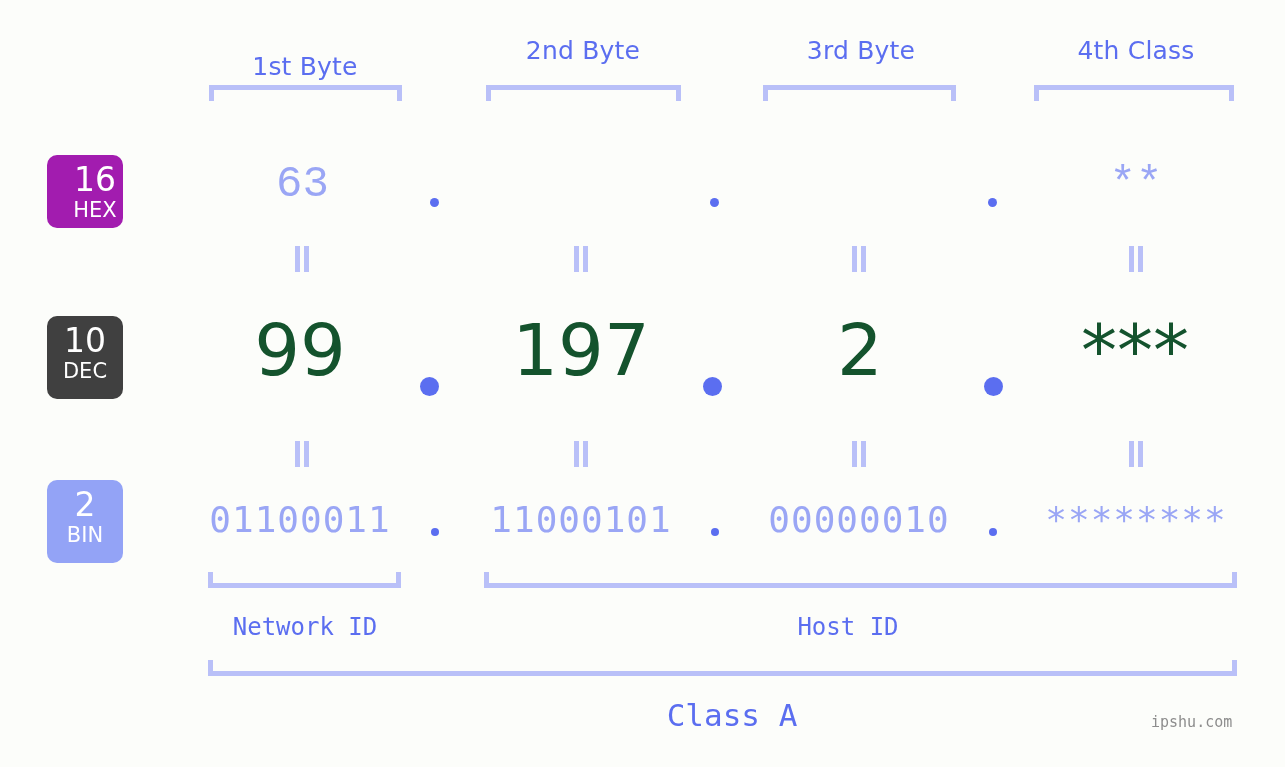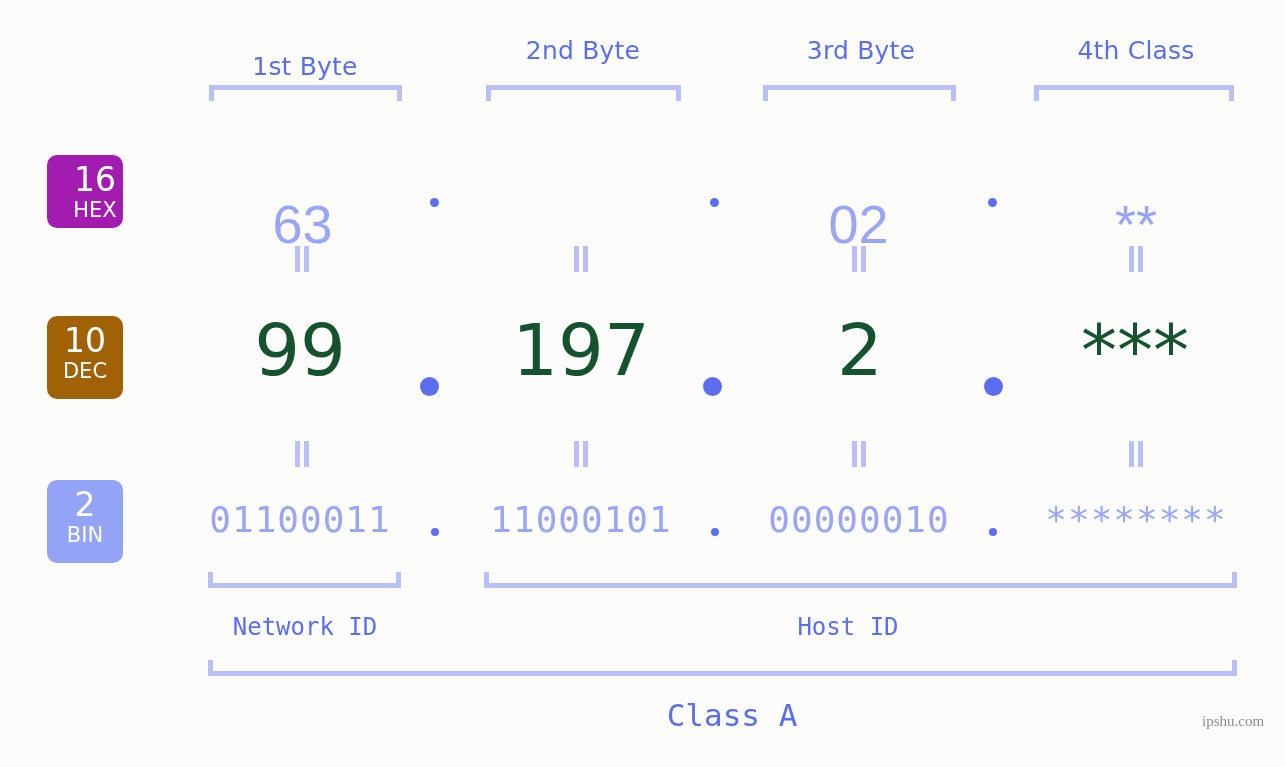--- a/index.html
+++ b/index.html
@@ -74,25 +74,24 @@
     font-weight: 400;
   }
 
   
   .cell {
     position: absolute;
     text-align: center;
     white-space: nowrap;
   }
   .hex-val {
-    font-family: Liberation Sans, sans-serif;
-    font-size: 54px;
+    font-family: Liberation Mono, monospace;
+    font-size: 44px;
     color: #9aa6f5;
     line-height: 52px;
-    margin-top: 40px;
   }
   .dec-val {
     font-family: "DejaVu Sans", sans-serif;
     font-size: 72px;
     color: #14532d;
     line-height: 100px;
   }
   .bin-val {
     font-family: "DejaVu Sans Mono", monospace;
     font-size: 36px;
@@ -181,21 +180,20 @@
   <div class="badge" style="left:47px; top:155px; height:73px; background:#a21caf;padding-left:20px;">
     <span class="num">16</span>
     <span class="abbr">HEX</span>
   </div>
 
   <div class="cell hex-val" style="left:205px; top:158px; width:195px;">63</div>
   <div class="dot hex" style="left:430px; top:198px;"></div>
 
   <div class="dot hex" style="left:710px; top:198px;"></div>
 
-  <div class="cell hex-val" style="left:761px; top:158px; width:195px;">02</div>
   <div class="dot hex" style="left:988px; top:198px;"></div>
 
   <div class="cell hex-val" style="left:1036px; top:158px; width:200px;">**</div>
 
   <div class="eqmark" style="left:294px; top:246px;">
     <i class="a"></i>
       <i class="b"></i>
   </div>
   <div class="eqmark" style="left:573px; top:246px;">
     <i class="a"></i>
@@ -203,21 +201,21 @@
   </div>
   <div class="eqmark" style="left:851px; top:246px;">
     <i class="a"></i>
       <i class="b"></i>
   </div>
   <div class="eqmark" style="left:1128px; top:246px;">
     <i class="a"></i>
       <i class="b"></i>
   </div>
 
-  <div class="badge" style="left:47px; top:316px; height:83px; background:#a16207;">
+  <div class="badge" style="left:47px; top:316px; height:83px; background:#404040;">
     <span class="num">10</span>
     <span class="abbr">DEC</span>
   </div>
 
   <div class="cell dec-val" style="left:200px; top:300px; width:200px;">99</div>
   <div class="dot dec" style="left:420px; top:377px;"></div>
 
   <div class="cell dec-val" style="left:481px; top:300px; width:200px;">197</div>
   <div class="dot dec" style="left:703px; top:377px;"></div>
 
@@ -261,15 +259,15 @@
 
   <div class="bottom-bracket" style="left:208px; top:572px; width:193px;"></div>
   <div class="bottom-bracket" style="left:484px; top:572px; width:753px;"></div>
 
   <div class="caption" style="left:748px; top:613px; width:200px;">Host ID</div>
   <div class="caption" style="left:205px; top:613px; width:200px;">Network ID</div>
 
   <div class="bottom-bracket" style="left:208px; top:660px; width:1029px;"></div>
   <div class="caption big" style="left:632px; top:697px; width:200px;">Class A</div>
 
-  <div class="watermark" style="left:1202px; top:713px;font-family:Liberation Serif, serif;">ipshu.com</div>
+  <div class="watermark" style="left:1151px; top:713px;">ipshu.com</div>
 
 </div>
 
 </body></html>

